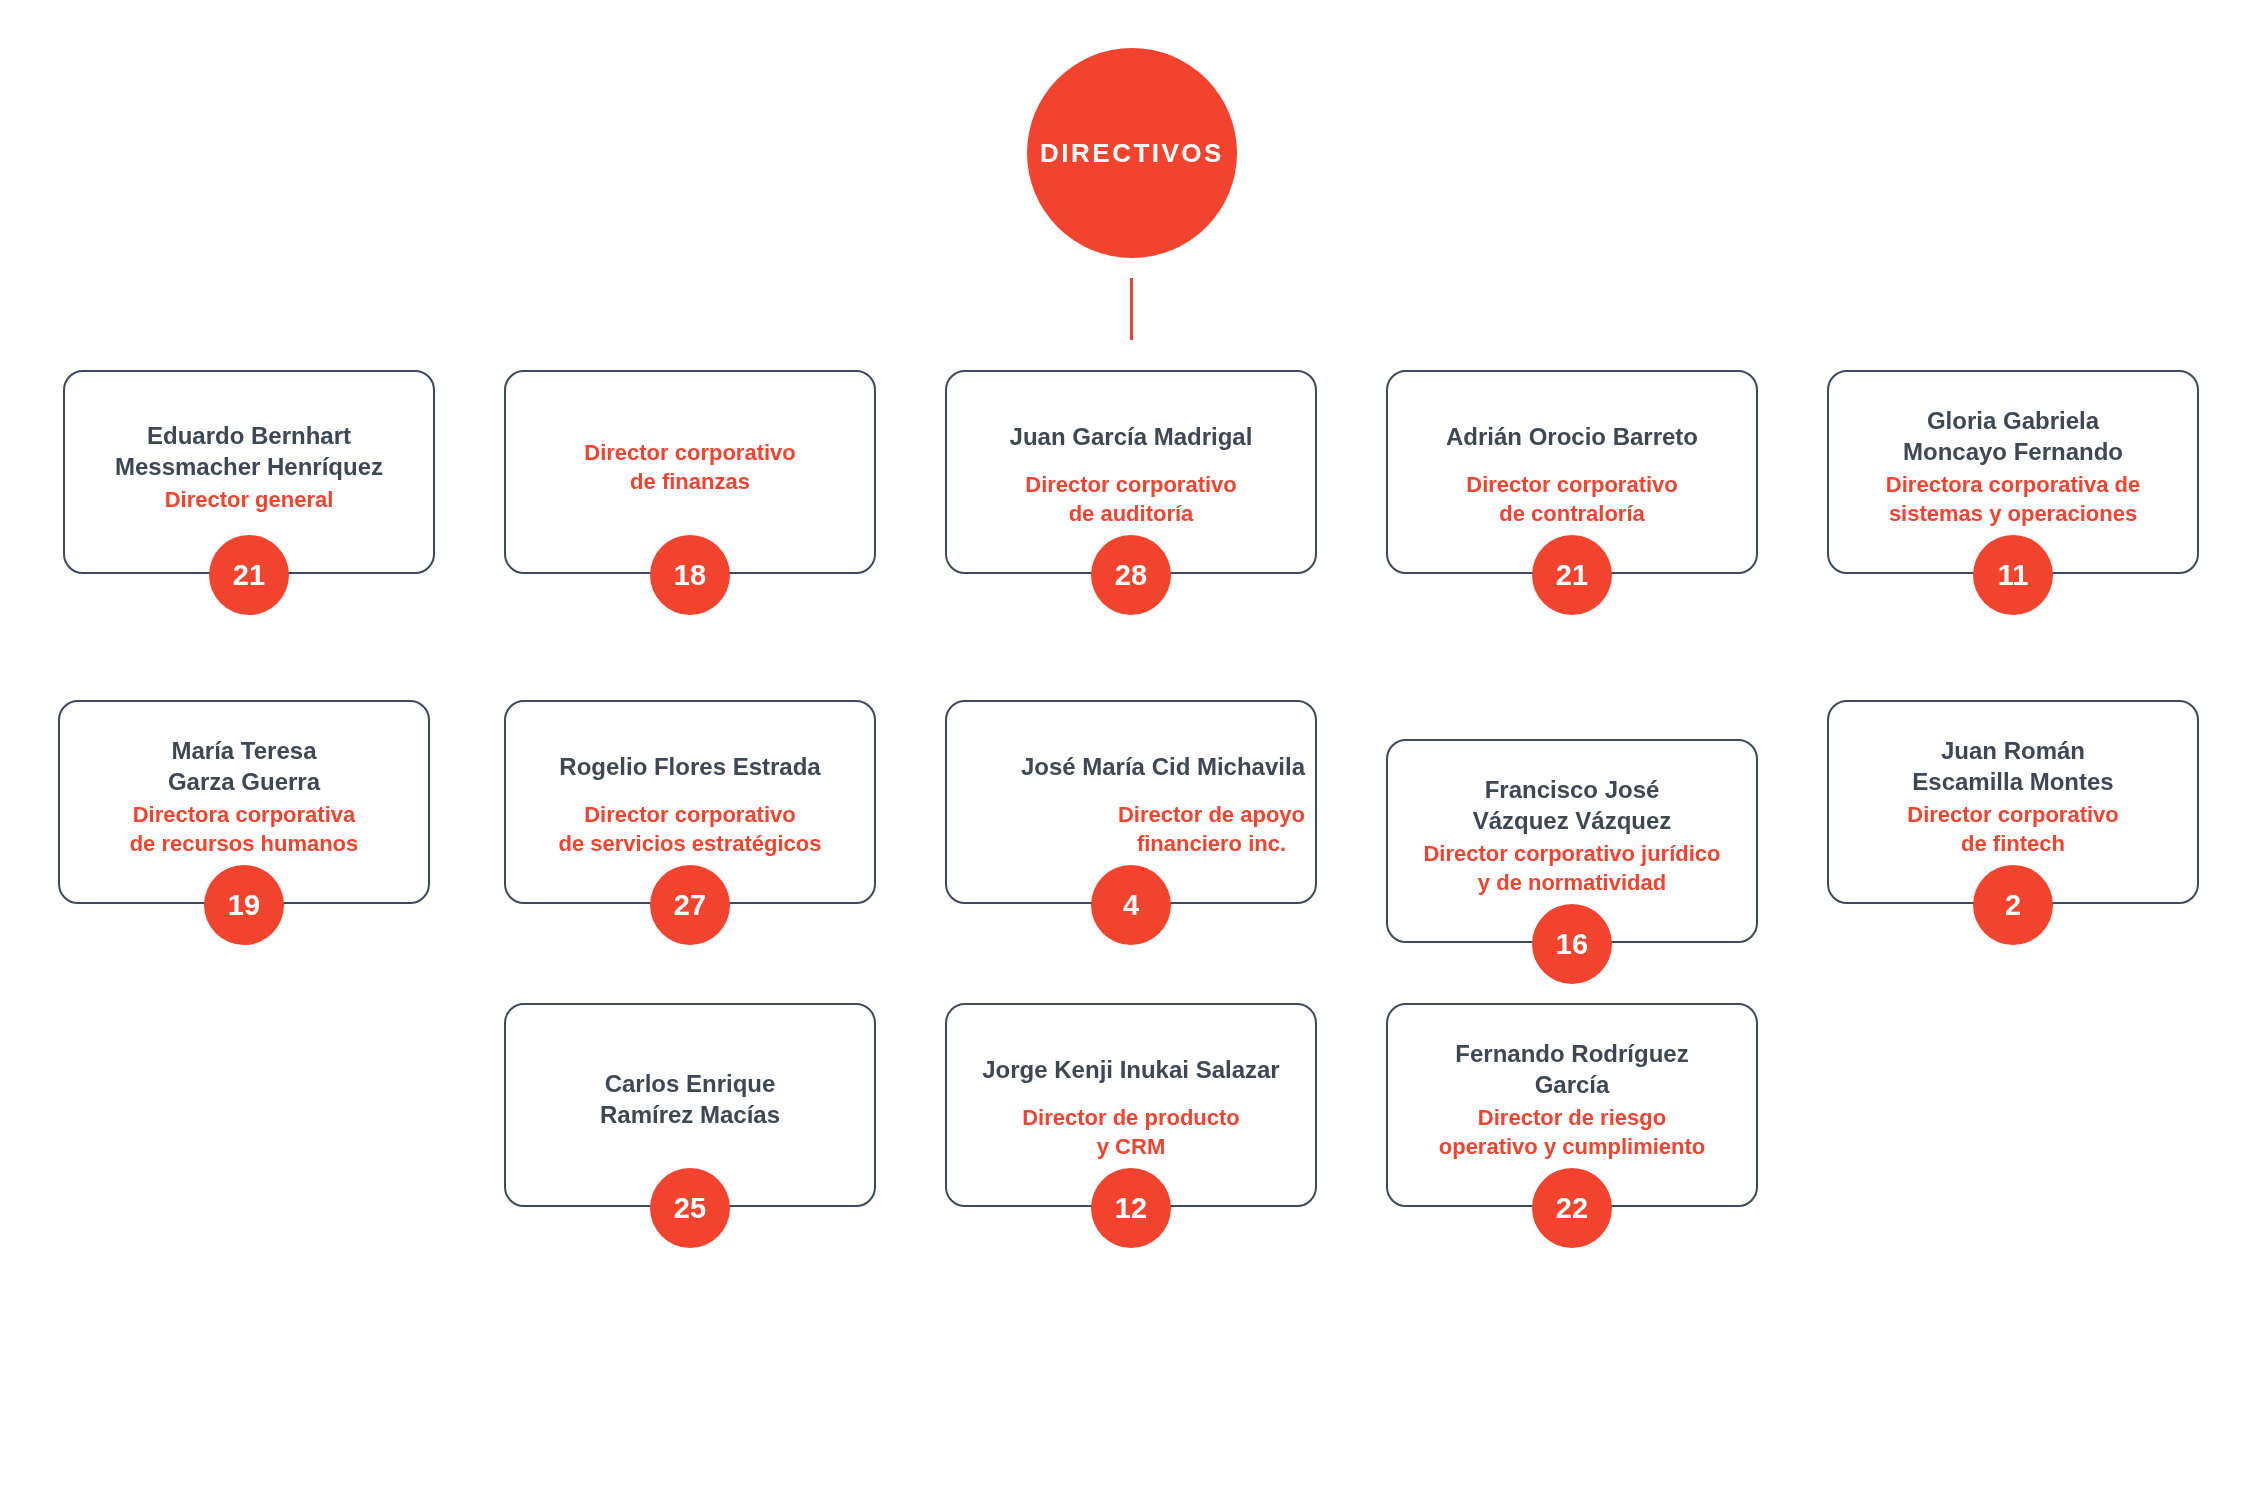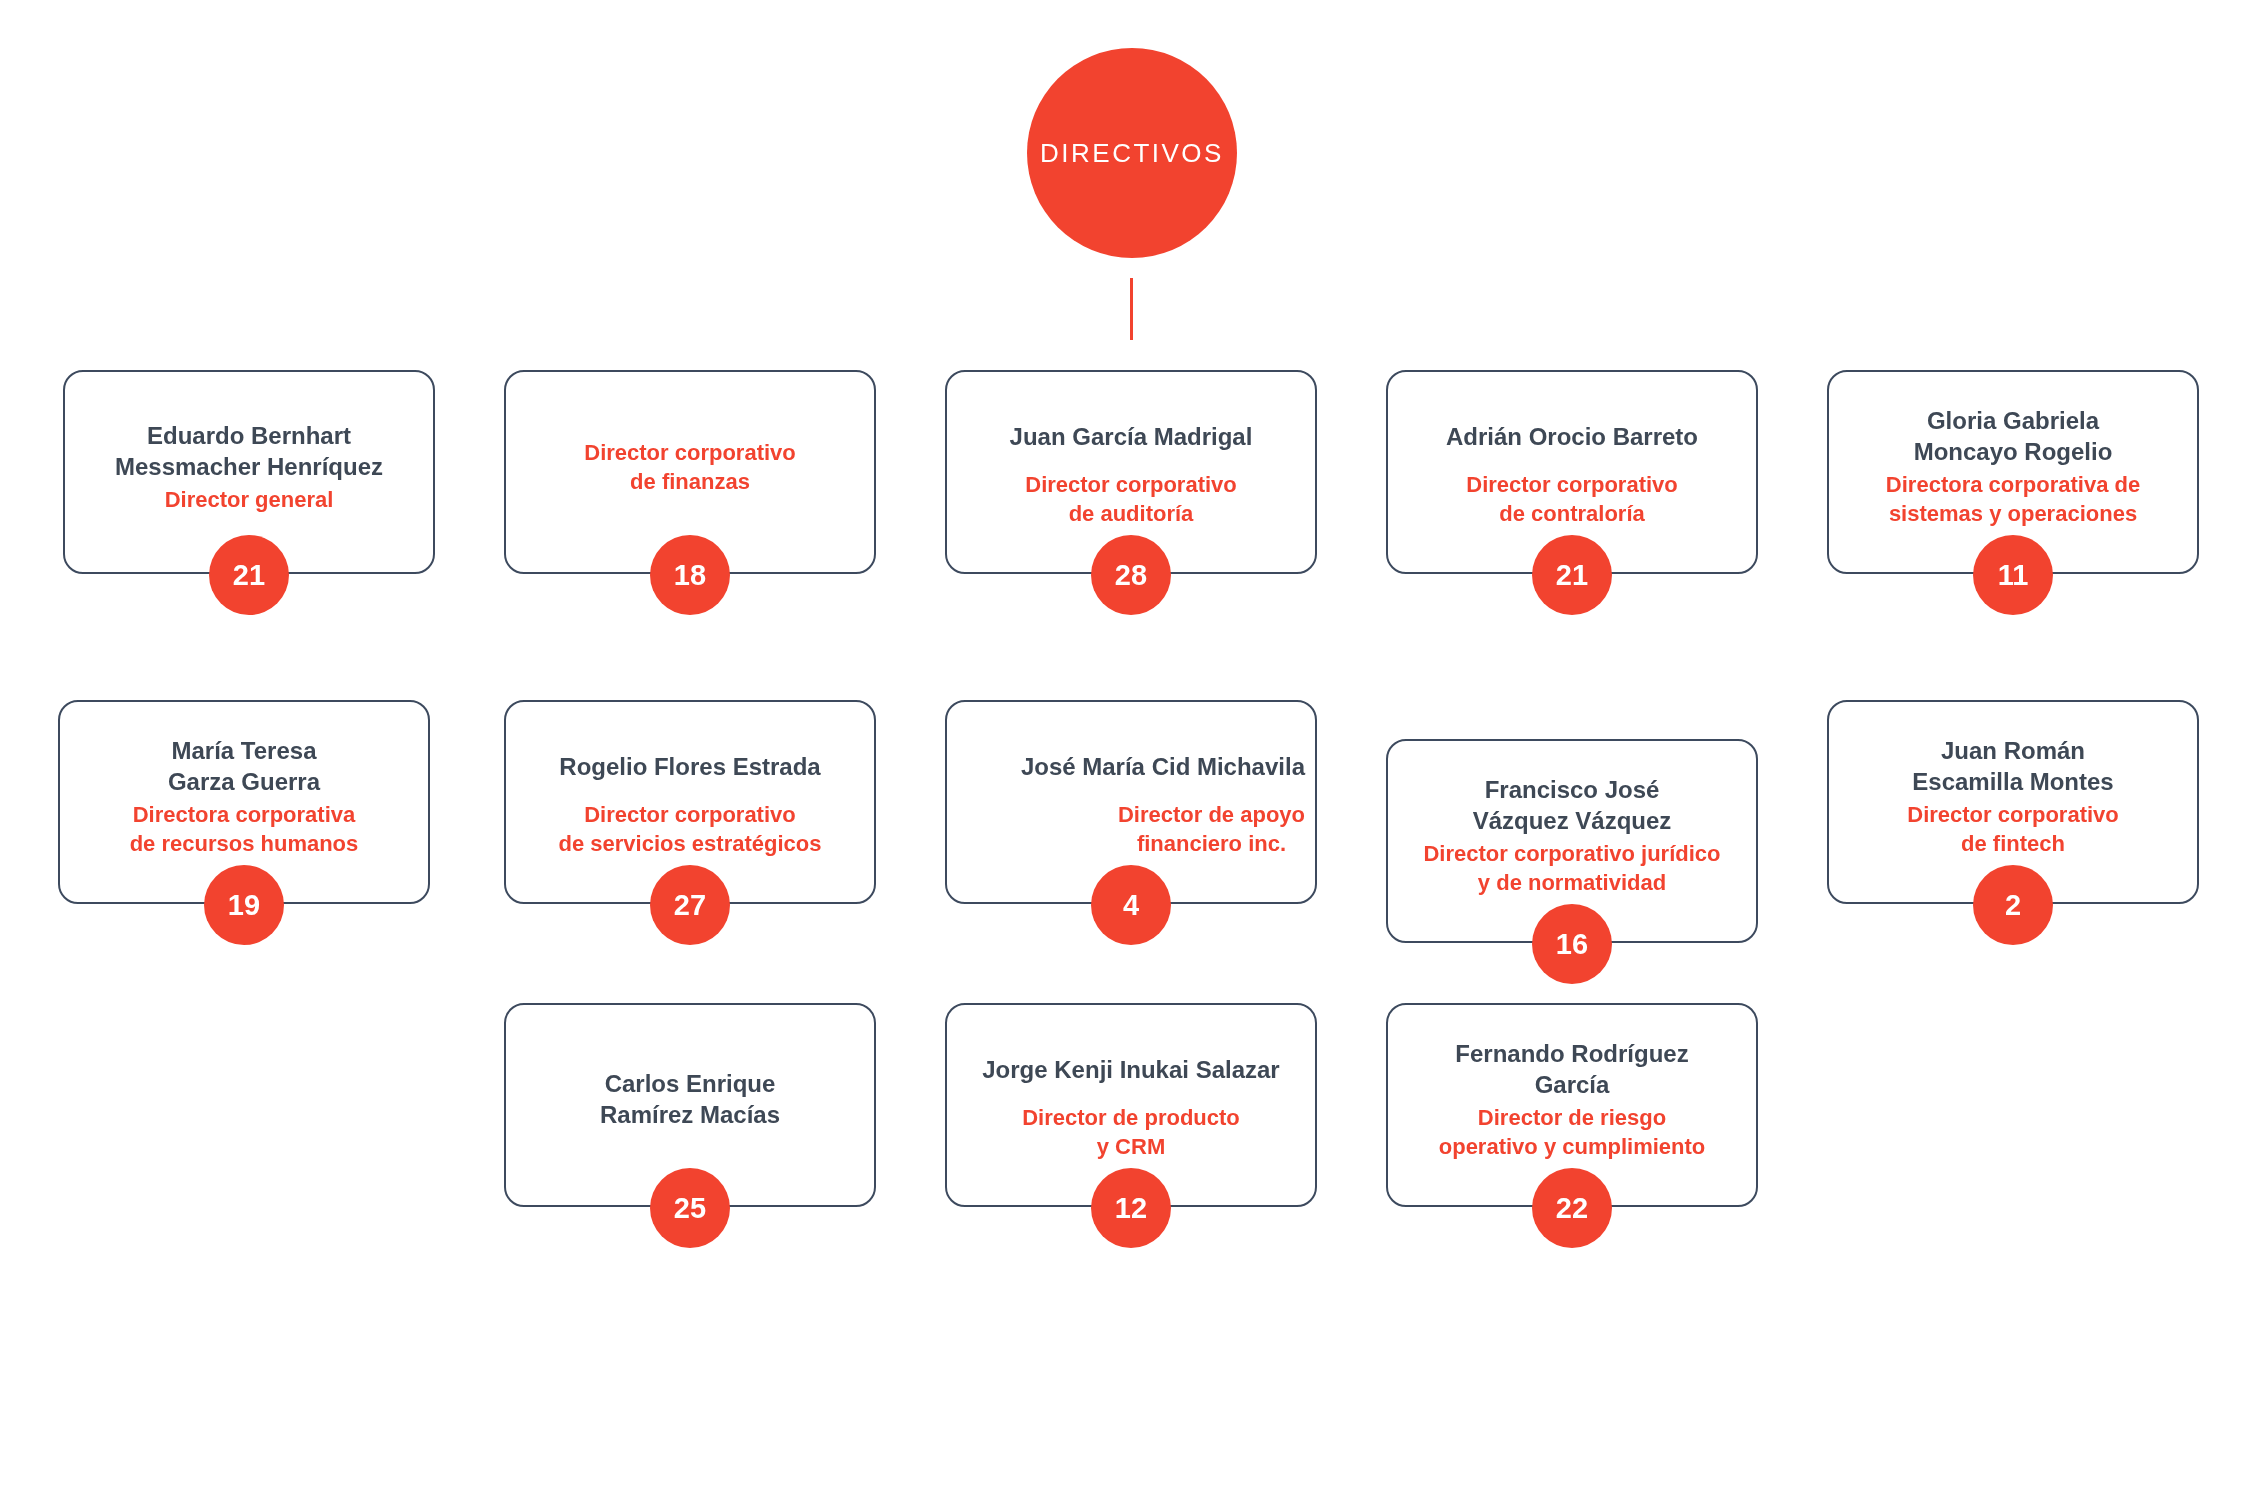--- a/index.html
+++ b/index.html
@@ -16,21 +16,21 @@
     position:absolute;
     left:1027px; top:48px;
     width:210px; height:210px;
     border-radius:50%;
     background:var(--accent,#F2432F);
     display:flex; align-items:center; justify-content:center;
   }
   .root-node span{
     color:#ffffff;
     font-size:26px;
-    font-weight:400;
+    font-weight:700;
     letter-spacing:2.5px;
   }
   .root-connector{
     position:absolute;
     left:1130px; top:278px;
     width:3px; height:62px;
     background:var(--accent,#F2432F);
   }
   
   .card{
@@ -151,21 +151,21 @@
         </div>
         <div class="title">
           <span>Director corporativo</span>
           <span>de contraloría</span>
         </div>
         <div class="badge">21</div>
       </div>
       <div class="card" style="left: 1827px; top: 370px;">
         <div class="name">
           <span>Gloria Gabriela</span>
-          <span>Moncayo Rogelio</span>
+          <span>Moncayo Fernando</span>
         </div>
         <div class="title">
           <span>Directora corporativa de</span>
           <span>sistemas y operaciones</span>
         </div>
         <div class="badge">11</div>
       </div>
       <div class="card" style="left: 58px; top: 700px;">
         <div class="name">
           <span>María Teresa</span>

